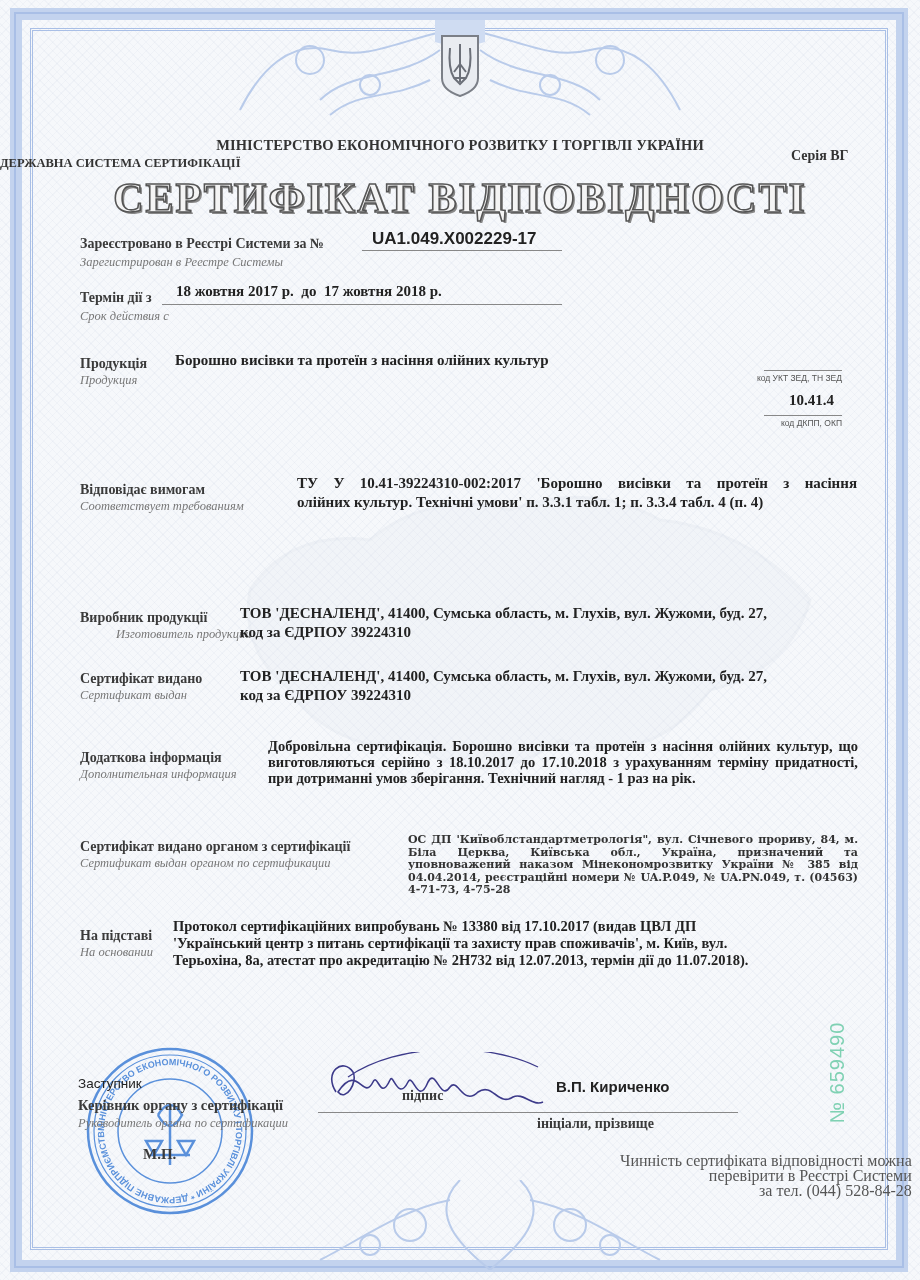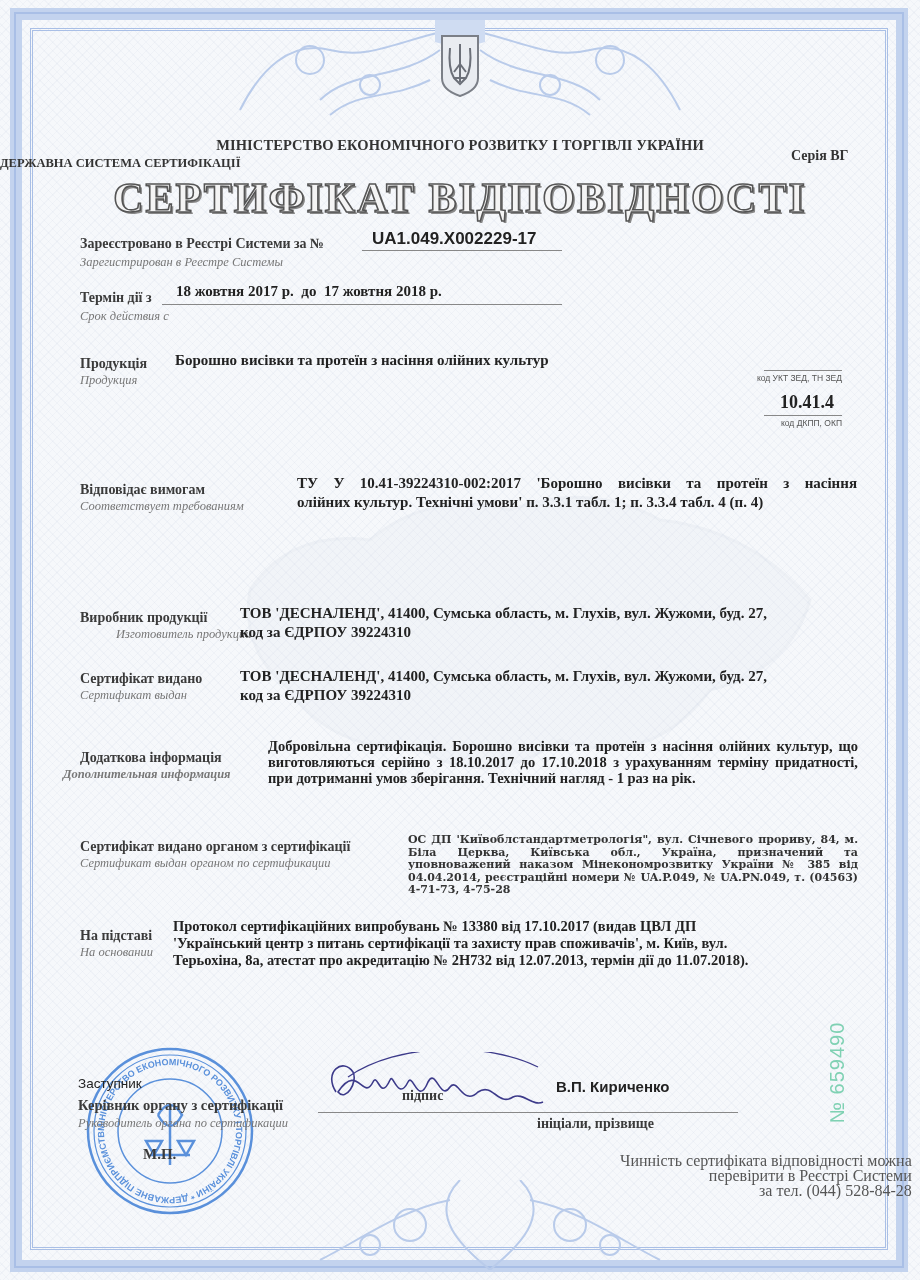--- a/index.html
+++ b/index.html
@@ -80,41 +80,41 @@
   <div class="abs lbl" style="left:80px;top:290px;">Термін дії з</div>
   <div class="abs lbl-ru" style="left:80px;top:309px;">Срок действия с</div>
   <div class="abs uline" style="left:162px;top:303px;width:400px;height:1px;"></div>
   <div class="abs val" style="left:176px;top:283px;white-space:pre;">18 жовтня 2017 р.  до  17 жовтня 2018 р.</div>
 
   <div class="abs lbl" style="left:80px;top:356px;">Продукція</div>
   <div class="abs lbl-ru" style="left:80px;top:373px;">Продукция</div>
   <div class="abs val" style="left:175px;top:352px;">Борошно висівки та протеїн з насіння олійних культур</div>
   <div class="abs uline" style="left:764px;top:369px;width:78px;height:1px;"></div>
   <div class="abs small-code" style="left:700px;top:373px;width:142px;">код УКТ ЗЕД, ТН ЗЕД</div>
-  <div class="abs val" style="left:700px;top:392px;width:134px;text-align:right;font-size:18px;">10.41.4</div>
+  <div class="abs val" style="left:700px;top:392px;width:134px;text-align:right;font-size:15px;">10.41.4</div>
   <div class="abs uline" style="left:764px;top:414px;width:78px;height:1px;"></div>
   <div class="abs small-code" style="left:700px;top:418px;width:142px;">код ДКПП, ОКП</div>
 
   <div class="abs lbl" style="left:80px;top:482px;">Відповідає вимогам</div>
   <div class="abs lbl-ru" style="left:80px;top:499px;">Соответствует требованиям</div>
   <div class="abs val" style="left:297px;top:475px;width:560px;text-align:justify;text-align-last:justify;">ТУ У 10.41-39224310-002:2017 'Борошно висівки та протеїн з насіння</div>
   <div class="abs val" style="left:297px;top:494px;">олійних культур. Технічні умови' п. 3.3.1 табл. 1; п. 3.3.4 табл. 4 (п. 4)</div>
 
   <div class="abs lbl" style="left:80px;top:610px;">Виробник продукції</div>
   <div class="abs lbl-ru" style="left:80px;top:627px;margin-left:36px;">Изготовитель продукции</div>
   <div class="abs val" style="left:240px;top:605px;">ТОВ 'ДЕСНАЛЕНД', 41400, Сумська область, м. Глухів, вул. Жужоми, буд. 27,</div>
   <div class="abs val" style="left:240px;top:624px;">код за ЄДРПОУ 39224310</div>
 
   <div class="abs lbl" style="left:80px;top:671px;">Сертифікат видано</div>
   <div class="abs lbl-ru" style="left:80px;top:688px;">Сертификат выдан</div>
   <div class="abs val" style="left:240px;top:668px;">ТОВ 'ДЕСНАЛЕНД', 41400, Сумська область, м. Глухів, вул. Жужоми, буд. 27,</div>
   <div class="abs val" style="left:240px;top:687px;">код за ЄДРПОУ 39224310</div>
 
   <div class="abs lbl" style="left:80px;top:750px;">Додаткова інформація</div>
-  <div class="abs lbl-ru" style="left:63px;top:767px;font-weight:bold;">Дополнительная информация</div>
+  <div class="abs lbl-ru" style="left:80px;top:767px;">Дополнительная информация</div>
   <div class="abs val just" style="left:268px;top:738px;width:590px;font-size:14.5px;">Добровільна сертифікація. Борошно висівки та протеїн з насіння олійних культур, що виготовляються серійно з 18.10.2017 до 17.10.2018 з урахуванням терміну придатності, при дотриманні умов зберігання. Технічний нагляд - 1 раз на рік.</div>
 
   <div class="abs lbl" style="left:80px;top:839px;">Сертифікат видано органом з сертифікації</div>
   <div class="abs lbl-ru" style="left:80px;top:856px;">Сертификат выдан органом по сертификации</div>
   <div class="abs just" style="left:408px;top:834px;width:450px;font-family:'DejaVu Serif',serif;font-weight:bold;font-size:11px;line-height:12.6px;color:#333;">ОС ДП 'Київоблстандартметрологія", вул. Січневого прориву, 84, м. Біла Церква, Київська обл., Україна, призначений та уповноважений наказом Мінекономрозвитку України № 385 від 04.04.2014, реєстраційні номери № UA.P.049, № UA.PN.049, т. (04563) 4-71-73, 4-75-28</div>
 
   <div class="abs lbl" style="left:80px;top:928px;">На підставі</div>
   <div class="abs lbl-ru" style="left:80px;top:945px;">На основании</div>
   <div class="abs val" style="left:173px;top:918px;width:600px;line-height:17px;font-size:14.5px;">Протокол сертифікаційних випробувань № 13380 від 17.10.2017 (видав ЦВЛ ДП 'Український центр з питань сертифікації та захисту прав споживачів', м. Київ, вул. Терьохіна, 8а, атестат про акредитацію № 2Н732 від 12.07.2013, термін дії до 11.07.2018).</div>
 

